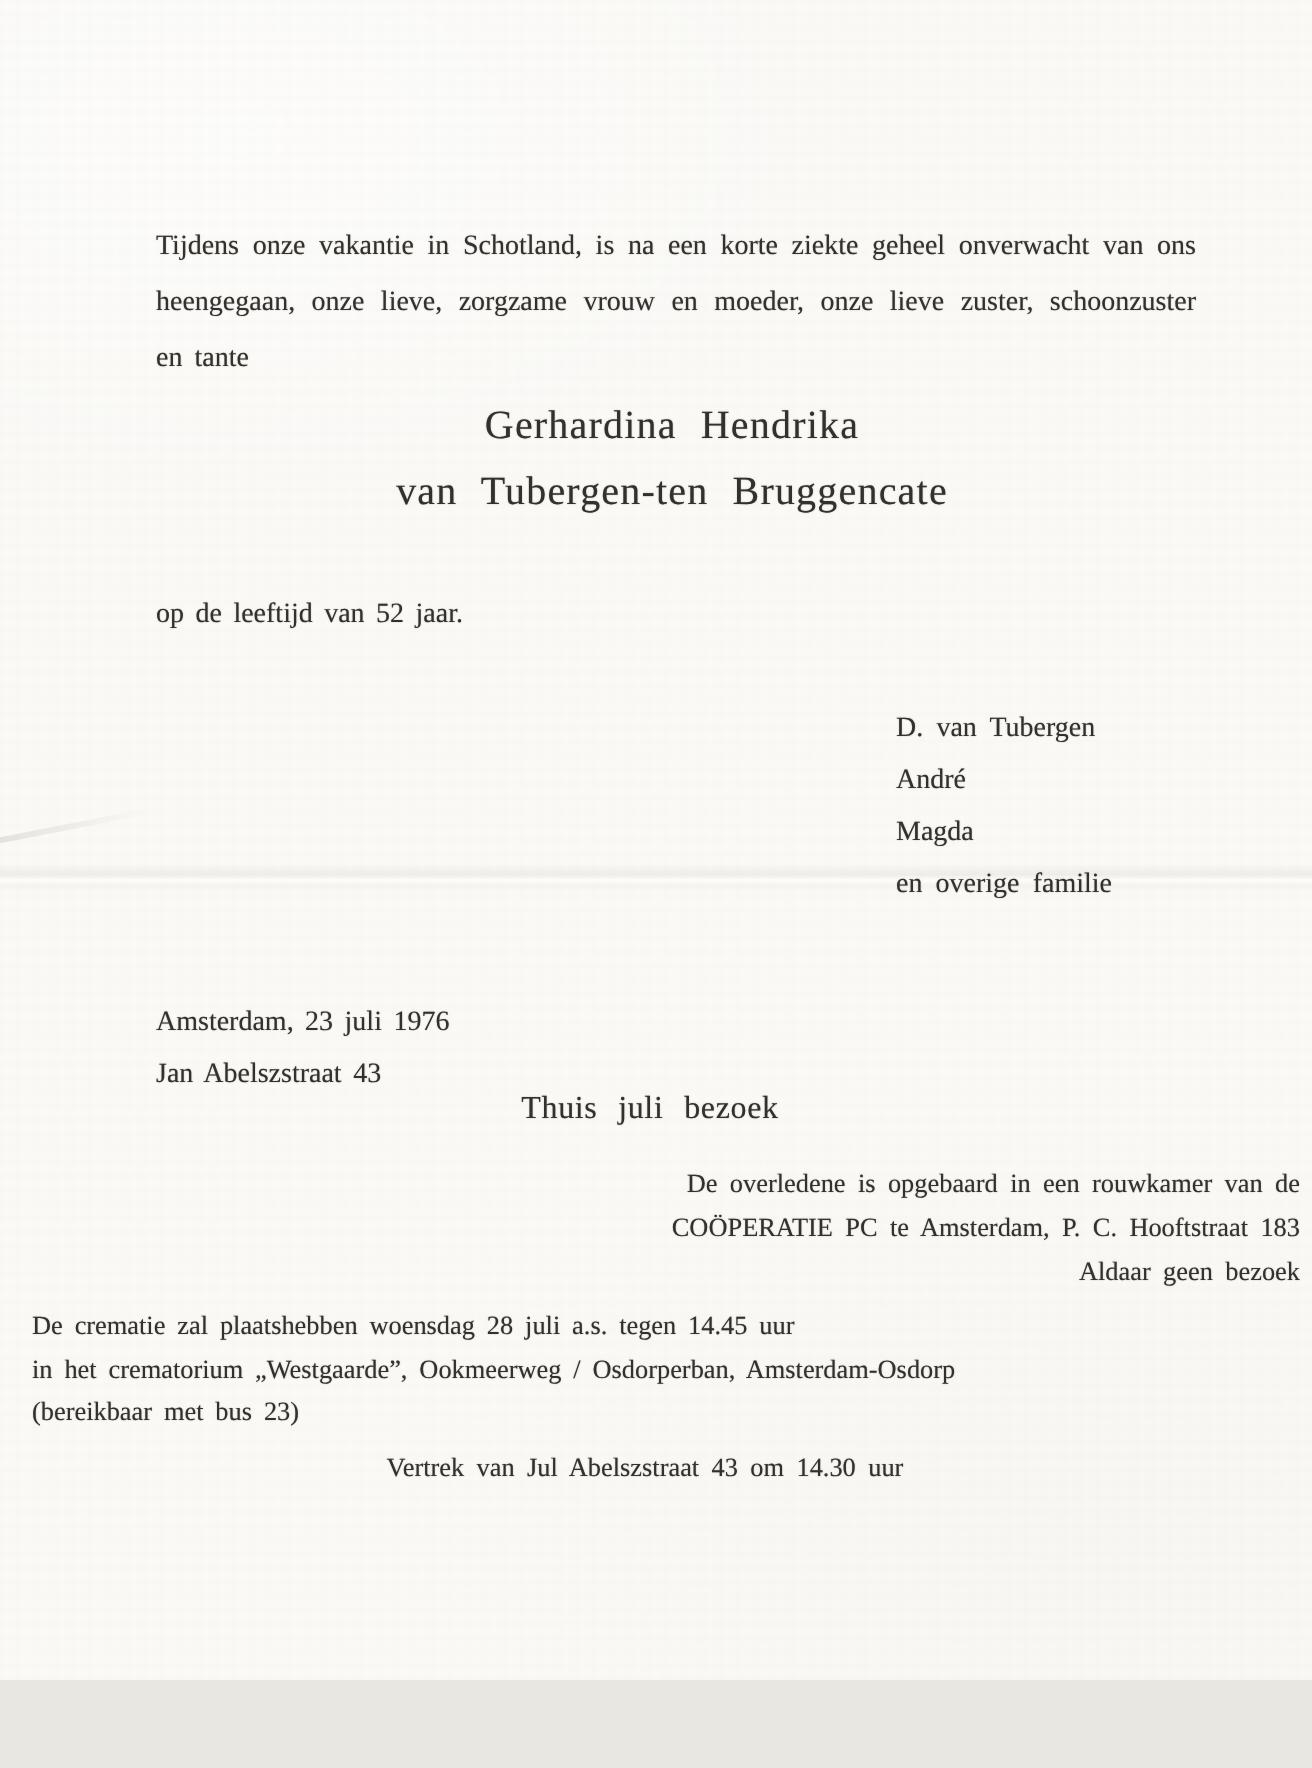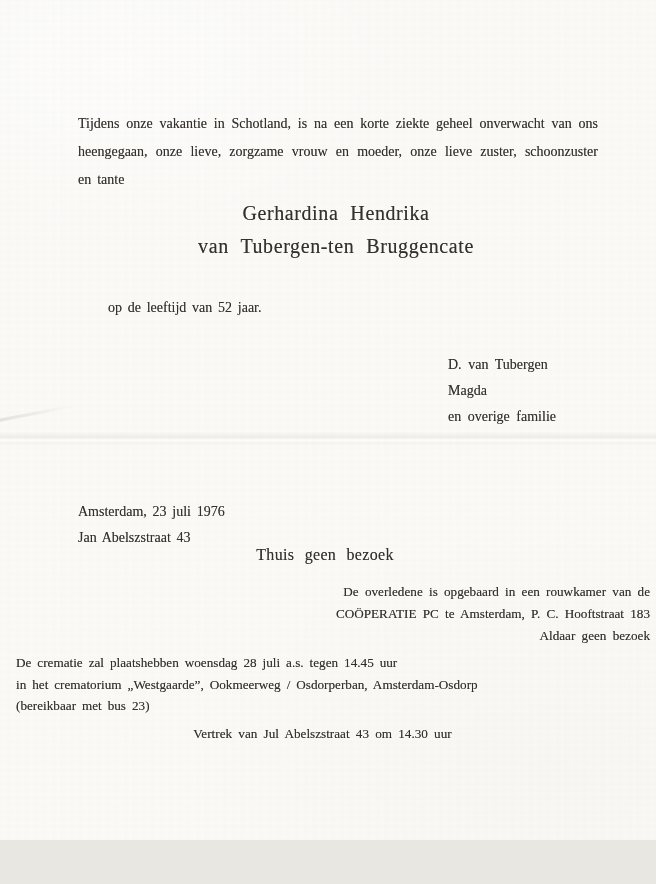--- a/index.html
+++ b/index.html
@@ -91,21 +91,20 @@
     font-size: 20px;
     line-height: 33px;
     word-spacing: 0.32em;
     letter-spacing: 0.03em;
   }
   .age-line {
     left: 78px;
     top: 300px;
     font-size: 14px;
     word-spacing: 0.16em;
-    margin-left: 30px;
   }
   .signatories {
     left: 448px;
     top: 352px;
     font-size: 14px;
     line-height: 26px;
     word-spacing: 0.22em;
   }
   .dateline {
     left: 78px;
@@ -168,30 +167,31 @@
 
   <div class="txt name-block">
     <div>Gerhardina Hendrika</div>
     <div>van Tubergen-ten Bruggencate</div>
   </div>
 
   <div class="txt age-line">op de leeftijd van 52 jaar.</div>
 
   <div class="txt signatories">
     <div>D. van Tubergen</div>
+    <div>André</div>
     <div>Magda</div>
     <div>en overige familie</div>
   </div>
 
   <div class="txt dateline">
     <div>Amsterdam, 23 juli 1976</div>
     <div>Jan Abelszstraat 43</div>
   </div>
 
-  <div class="txt notice-heading">Thuis geen bezoek</div>
+  <div class="txt notice-heading">Thuis juli bezoek</div>
 
   <div class="txt viewing">
     <div>De overledene is opgebaard in een rouwkamer van de</div>
     <div>COÖPERATIE PC te Amsterdam, P. C. Hooftstraat 183</div>
     <div>Aldaar geen bezoek</div>
   </div>
 
   <div class="txt cremation">
     <div>De crematie zal plaatshebben woensdag 28 juli a.s. tegen 14.45 uur</div>
     <div>in het crematorium „Westgaarde”, Ookmeerweg / Osdorperban, Amsterdam-Osdorp</div>

